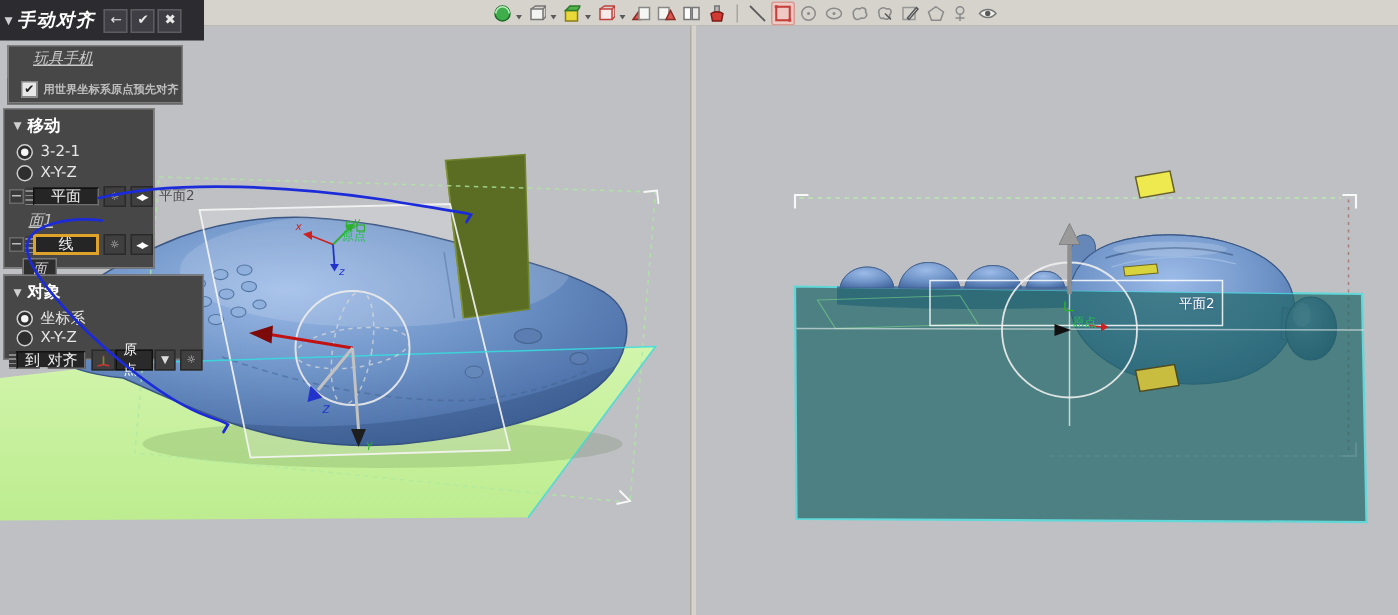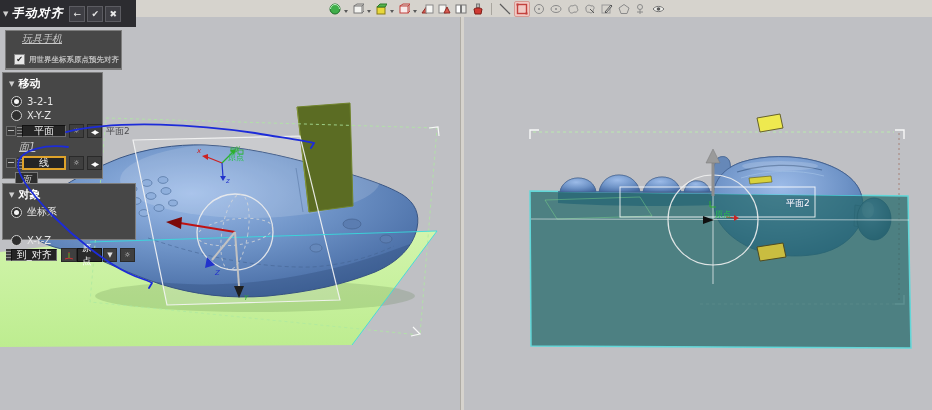--- a/index.html
+++ b/index.html
@@ -403,21 +403,21 @@
     <span class="pfield" style="width:46px;">位置</span>
     <span class="picn" style="opacity:.5;">☼</span>
   </div>
 </div>
 
 <div class="grp" style="left:2px;top:183px;width:134px;height:57px;">
   <div class="grp-hdr">
     <span class="pt-tri">▼</span>
     <span>对象</span>
   </div>
-  <div class="radio" style="margin:1px 0 16px 8px;">
+  <div class="radio" style="margin:1px 0 1px 8px;">
     <span class="rdot sel"></span>
     <span>坐标系</span>
   </div>
   <div class="radio" style="margin:1px 0 2px 8px;">
     <span class="rdot"></span>
     <span>X-Y-Z</span>
   </div>
   <div class="prow">
     <span class="grip"></span>
     <span class="pfield" style="width:56px;">到_对齐</span>

